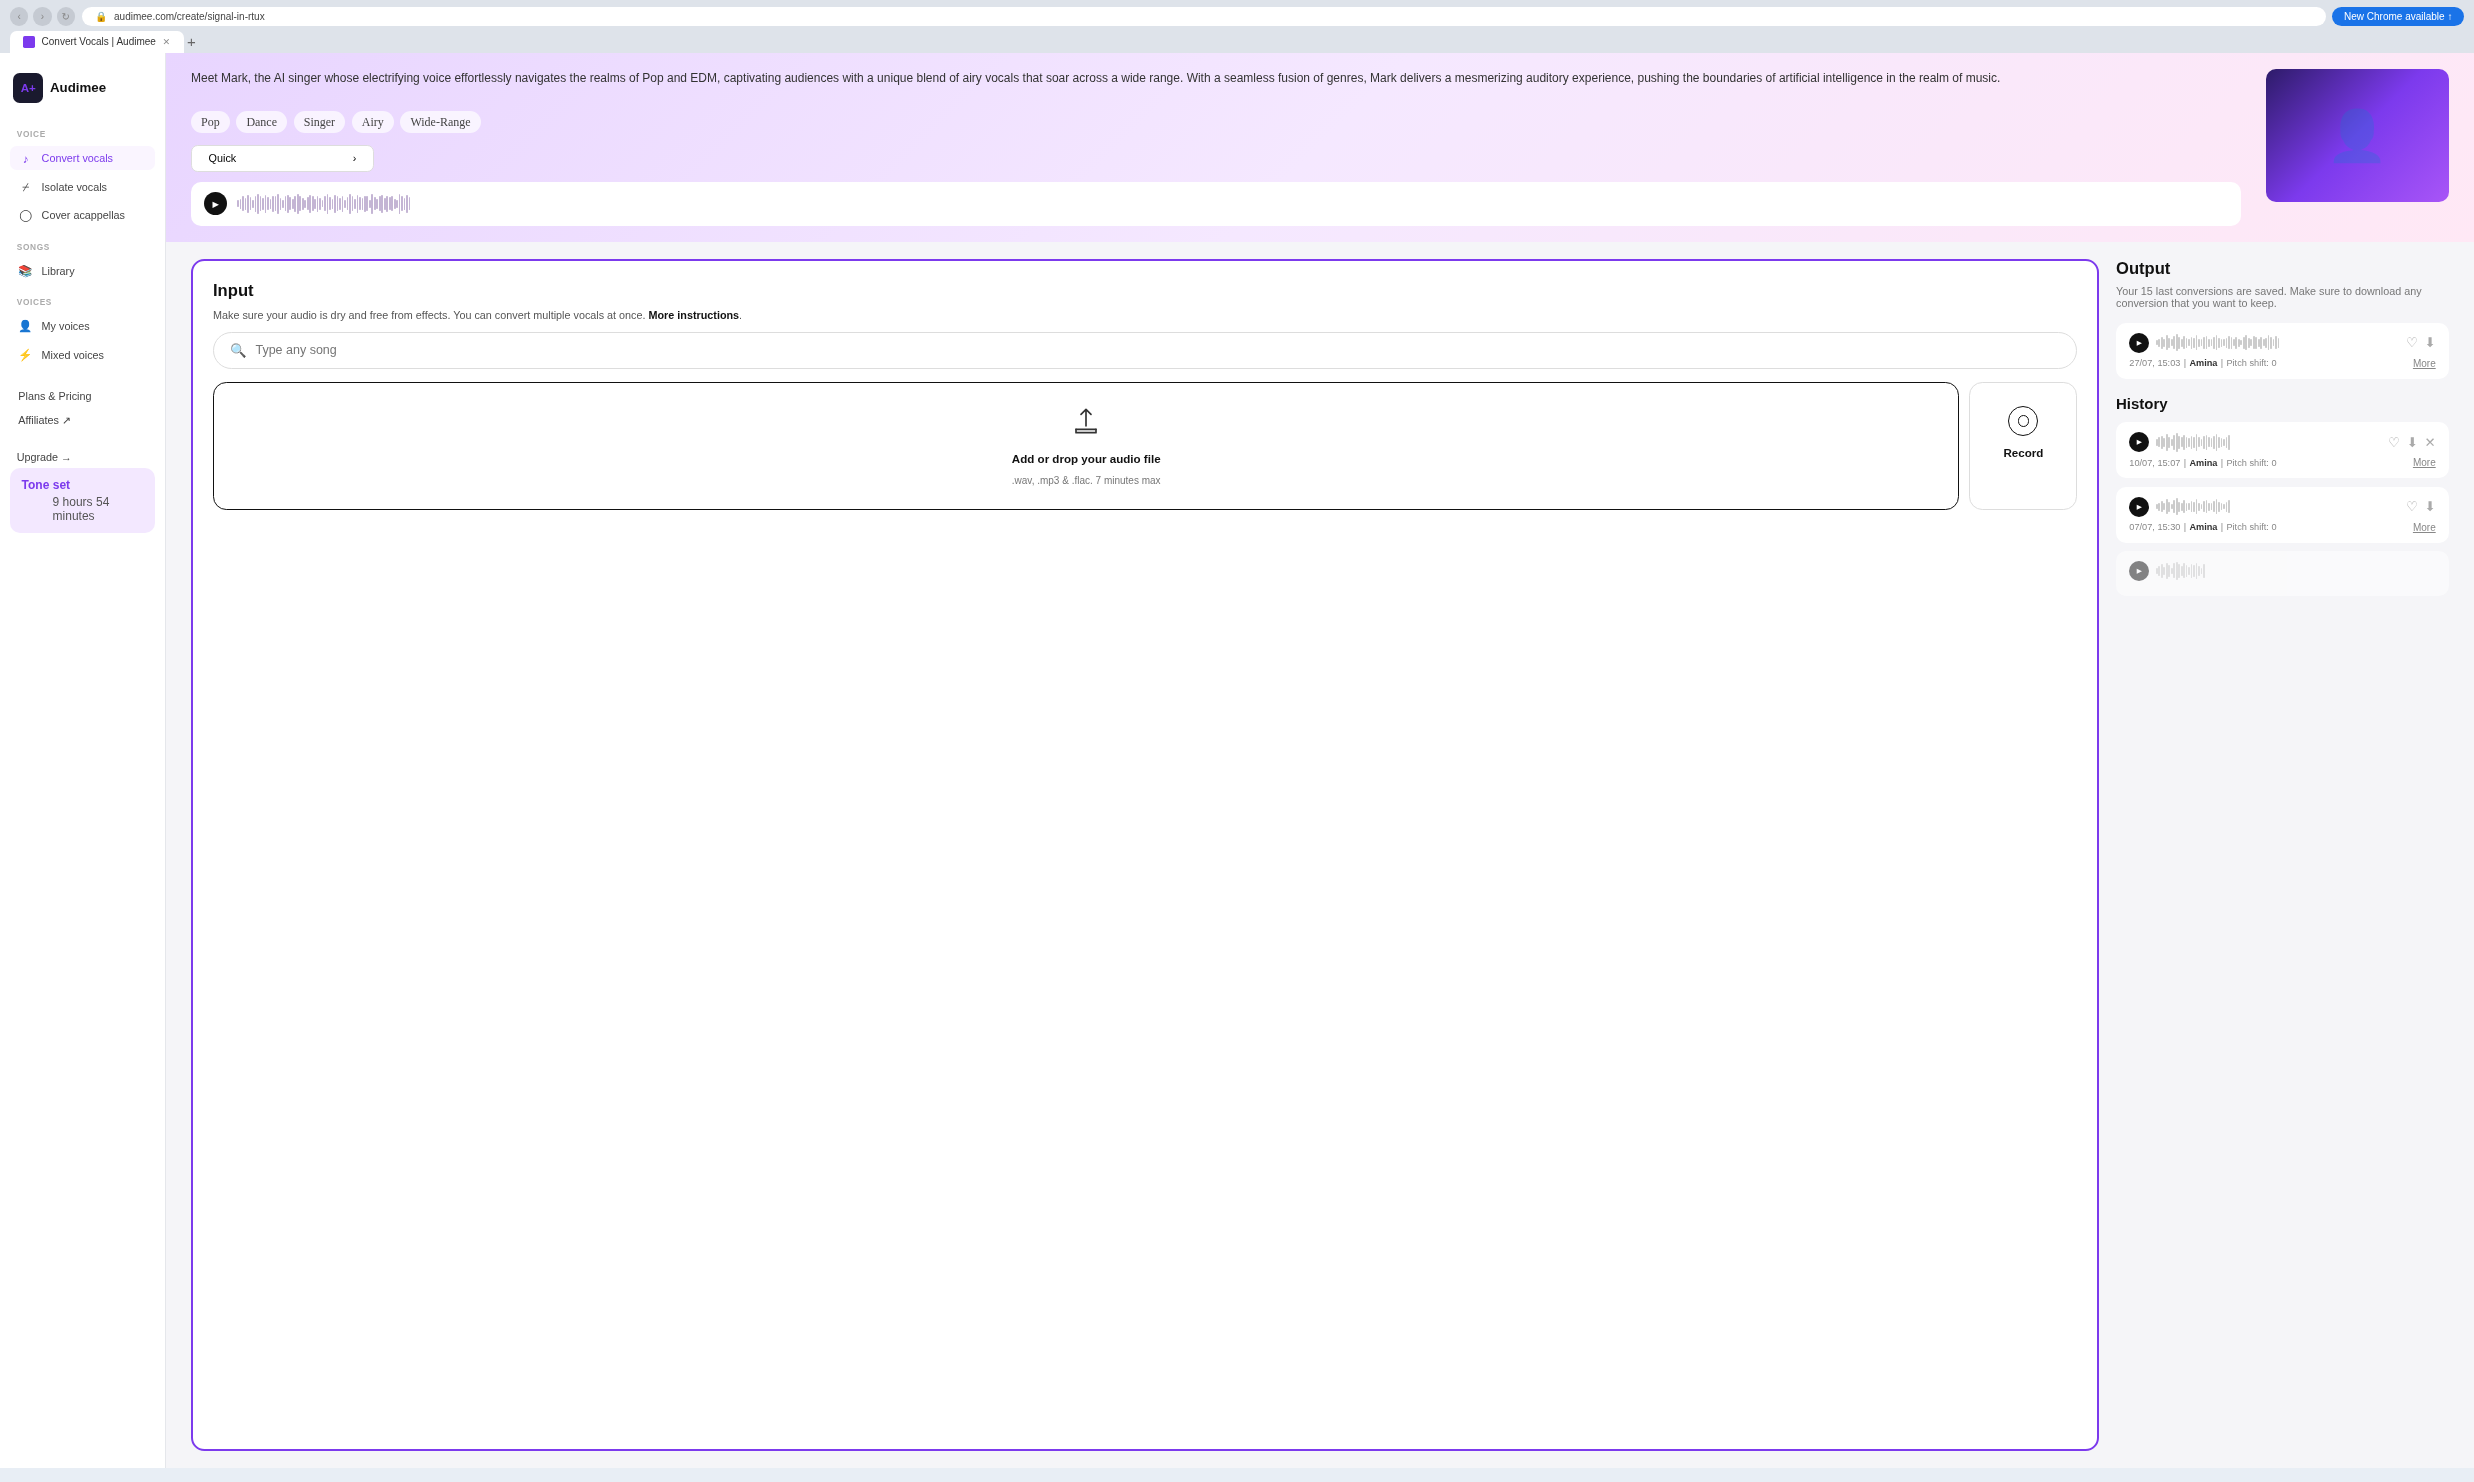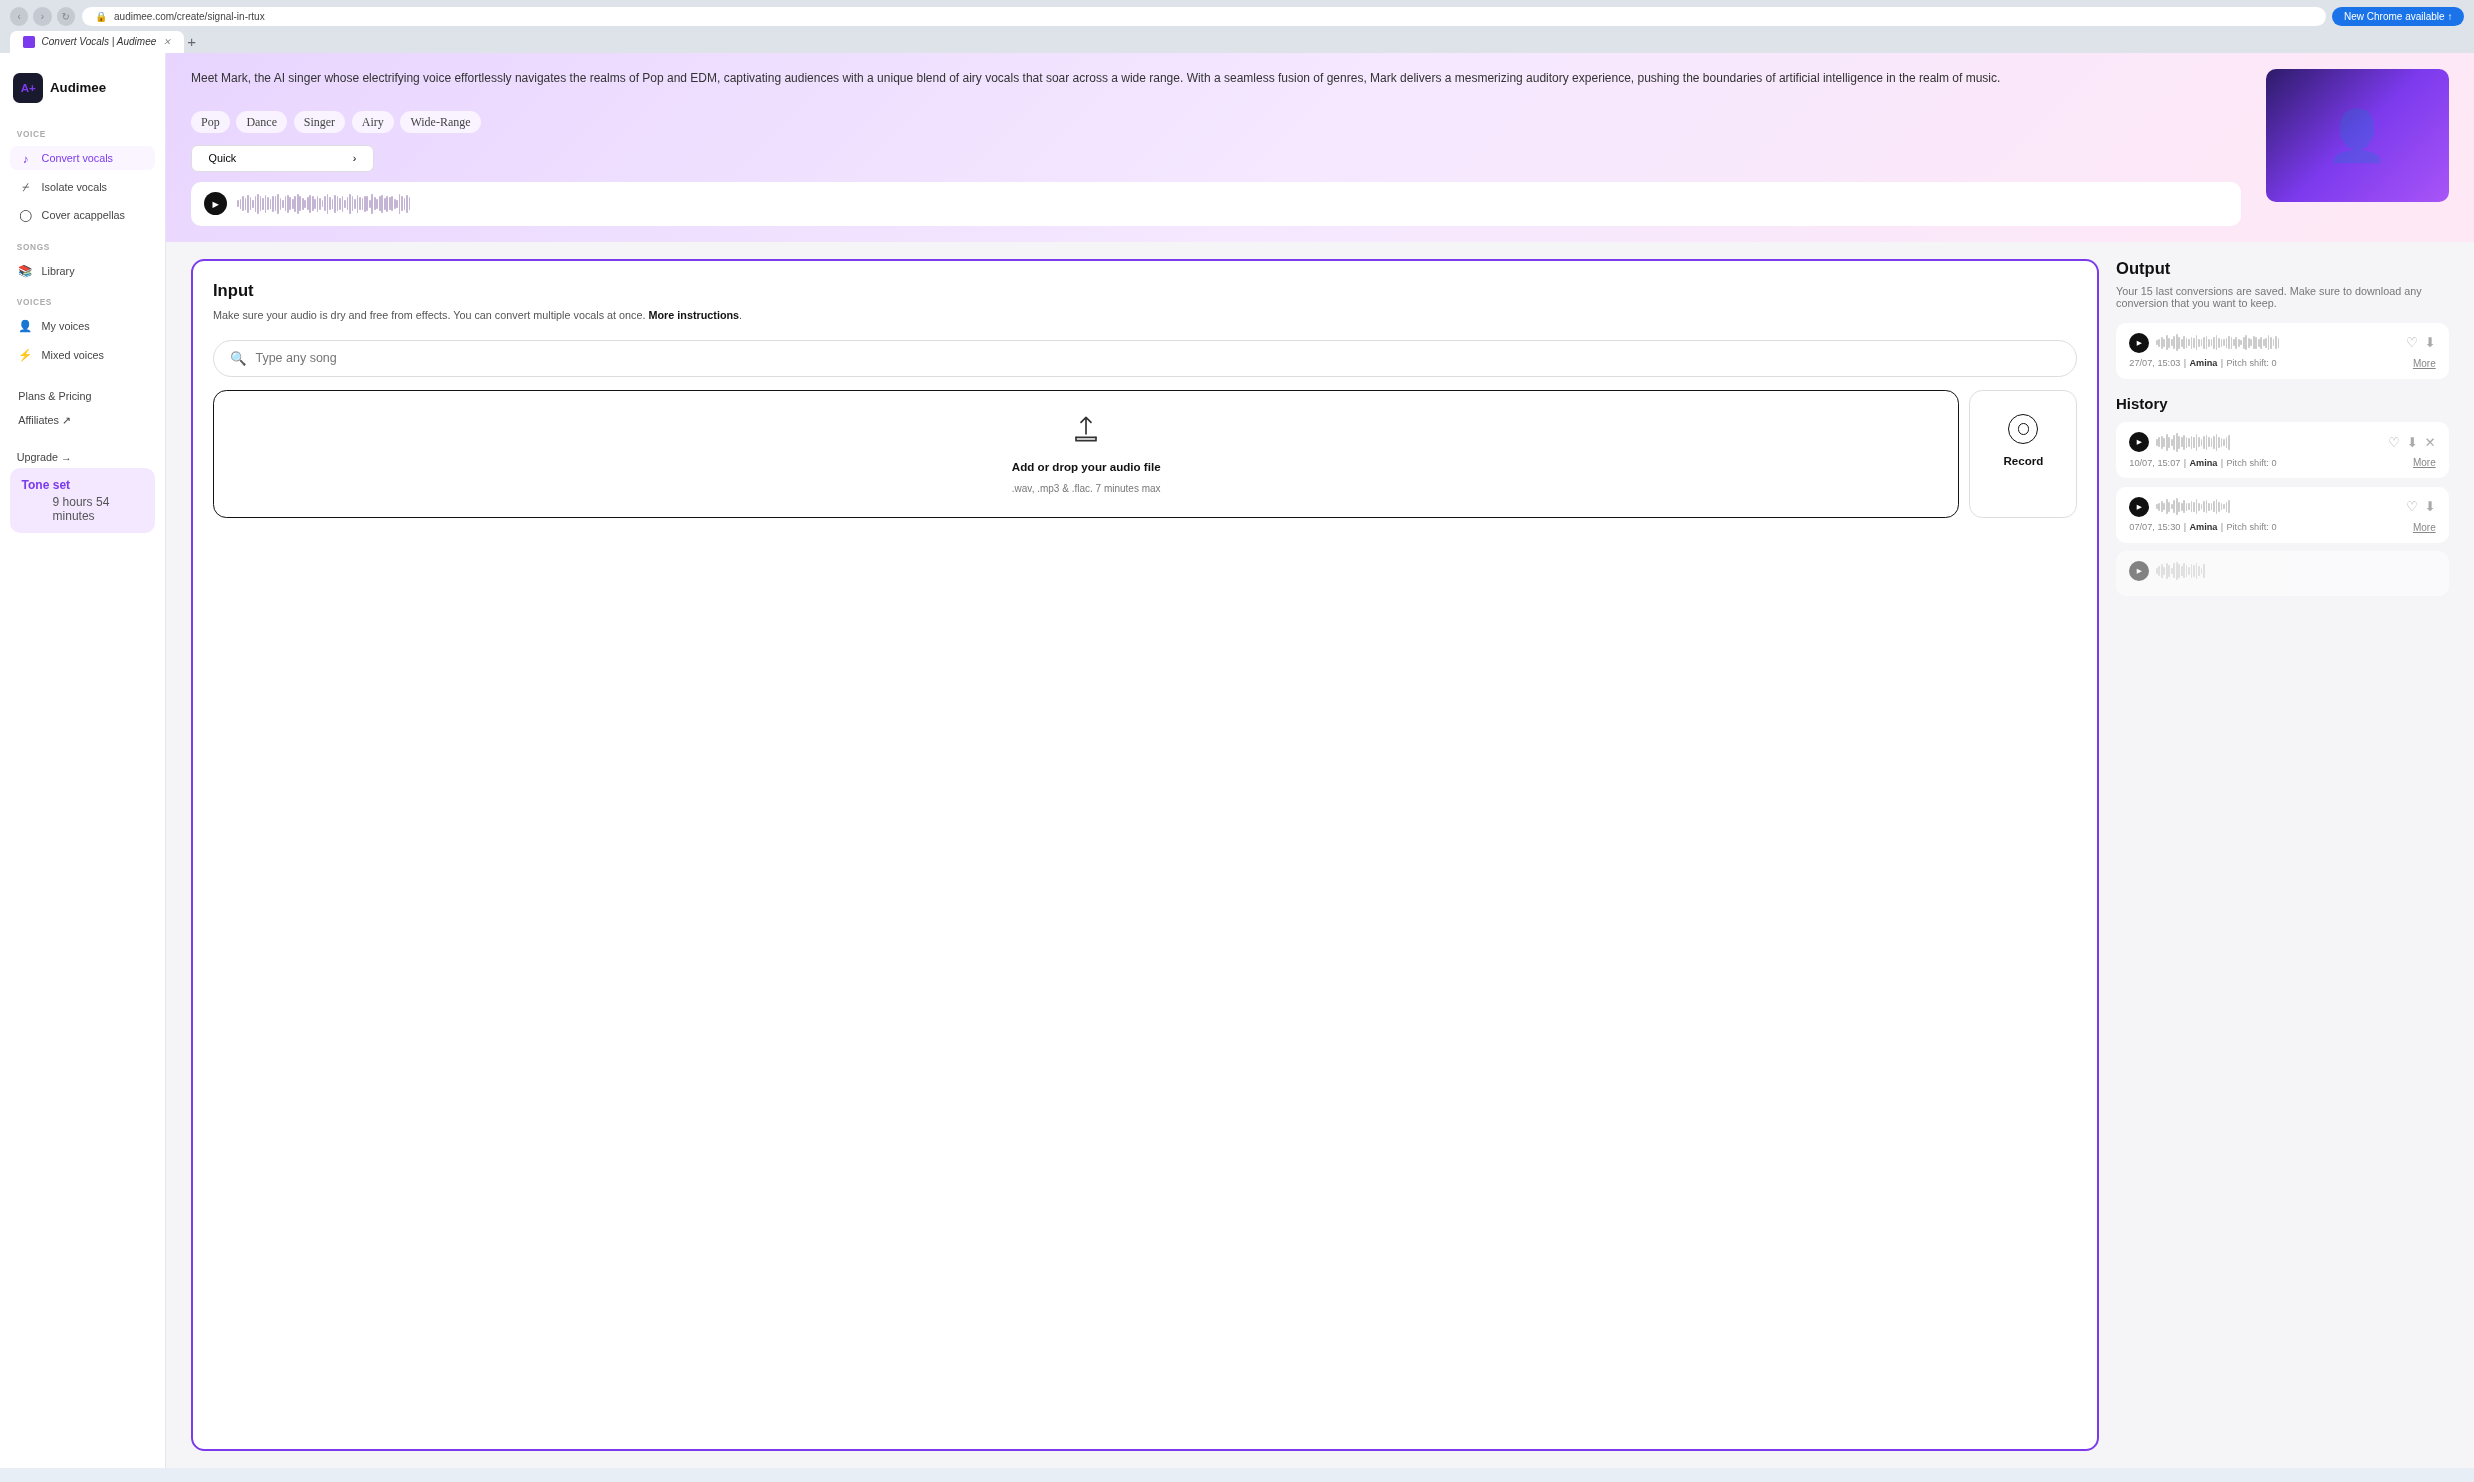--- a/index.html
+++ b/index.html
@@ -41,21 +41,20 @@
       align-items: center;
       gap: 3.3px;
     }
     .tab {
       background: #f0f2f5;
       border-radius: 6.7px 6.7px 0 0;
       padding: 5px 13.3px;
       display: flex; align-items: center; gap: 6.7px;
       font-size: 10px; color: #333;
       min-width: 133px;
-      font-style: italic;
     }
     .tab.active {
       background: #fff;
     }
     .tab-favicon {
       width: 11.6px; height: 11.6px;
       border-radius: 1.7px;
       background: #7c3aed;
     }
     .tab-close {
@@ -243,21 +242,21 @@
     .panel-title {
       font-size: 16.6px;
       font-weight: 700;
       color: #111;
       margin-bottom: 6.7px;
     }
     .panel-desc {
       font-size: 10.8px;
       color: #555;
       line-height: 1.5;
-      margin-bottom: 16px;
+      margin-bottom: 8px;
     }
     .panel-desc a {
       color: #111; font-weight: 600; text-decoration: none;
     }
     .search-bar {
       border: 1.2px solid #ddd;
       border-radius: 25px;
       padding: 10px 16.6px;
       display: flex; align-items: center; gap: 8.3px;
       margin-bottom: 13.3px;

